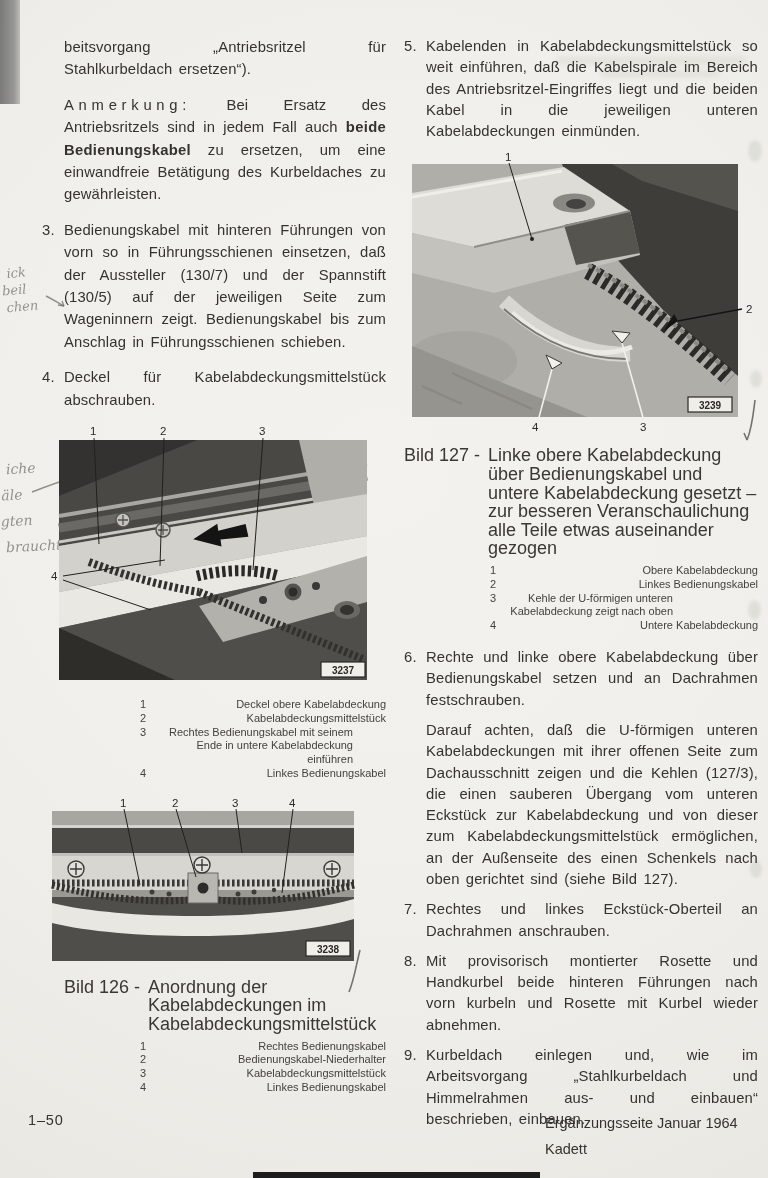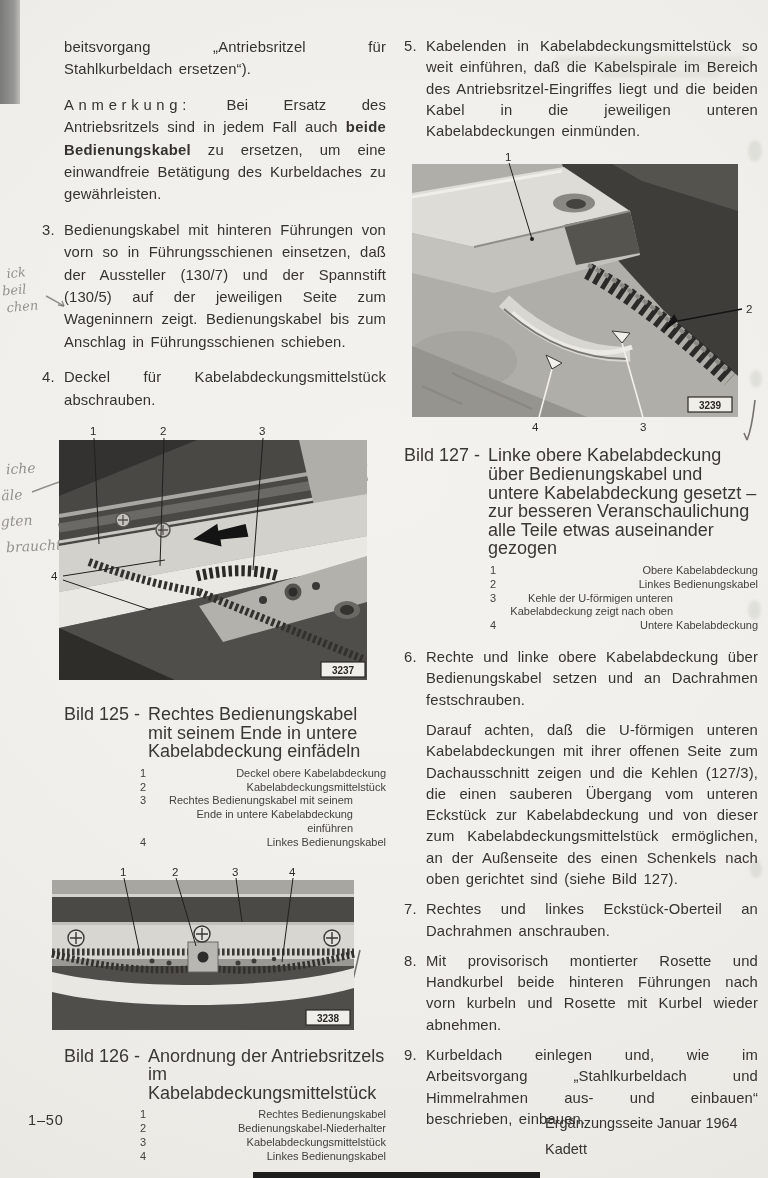--- a/index.html
+++ b/index.html
@@ -158,24 +158,20 @@
           <path d="M117,14 L113,142" stroke="#21201e" stroke-width="1"></path>
           <path d="M216,14 L206,146" stroke="#21201e" stroke-width="1"></path>
           <path d="M16,152 L118,136 M16,156 L104,186" stroke="#21201e" stroke-width="1"></path>
 
           <g>
             <rect x="274" y="238" width="44" height="15" fill="#f0eee9" stroke="#2b2926" stroke-width="1.2"></rect>
             <text x="296" y="249.5" font-size="10" font-weight="bold" fill="#2b2926" text-anchor="middle">3237</text>
           </g>
         </g>
       </svg>
-      <div class="cap cap-left">
-        <span class="cap-label">Bild 125 -</span>
-        <span class="cap-text">Rechtes Bedienungskabel mit seinem Ende in untere Kabelabdeckung einfädeln</span>
-      </div>
       <div class="legend">
         <div class="leg-row">
             <span class="leg-num">1</span>
             <span class="leg-text">Deckel obere Kabelabdeckung</span>
           </div>
         <div class="leg-row">
             <span class="leg-num">2</span>
             <span class="leg-text">Kabelabdeckungsmittelstück</span>
           </div>
         <div class="leg-row">
@@ -233,21 +229,21 @@
           <path d="M194,12 L200,56" stroke="#21201e" stroke-width="1"></path>
           <path d="M251,12 L240,96" stroke="#21201e" stroke-width="1"></path>
           <g>
             <rect x="264" y="144" width="44" height="15" fill="#f0eee9" stroke="#2b2926" stroke-width="1.2"></rect>
             <text x="286" y="155.5" font-size="10" font-weight="bold" fill="#2b2926" text-anchor="middle">3238</text>
           </g>
         </g>
       </svg>
       <div class="cap cap-left">
         <span class="cap-label">Bild 126 -</span>
-        <span class="cap-text">Anordnung der Antriebsritzels im Kabelabdeckungsmittelstück</span>
+        <span class="cap-text">Anordnung der Kabelabdeckungen im Kabelabdeckungsmittelstück</span>
       </div>
       <div class="legend">
         <div class="leg-row">
             <span class="leg-num">1</span>
             <span class="leg-text">Rechtes Bedienungskabel</span>
           </div>
         <div class="leg-row">
             <span class="leg-num">2</span>
             <span class="leg-text">Bedienungskabel-Niederhalter</span>
           </div>

